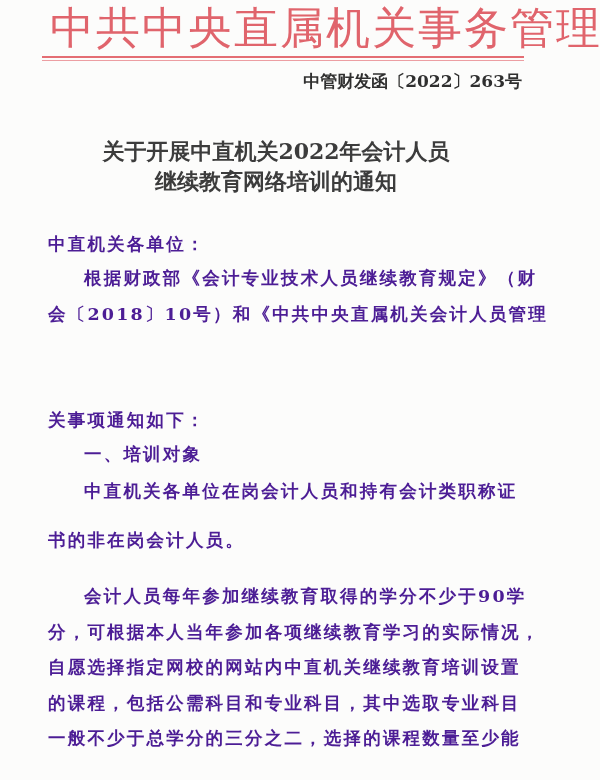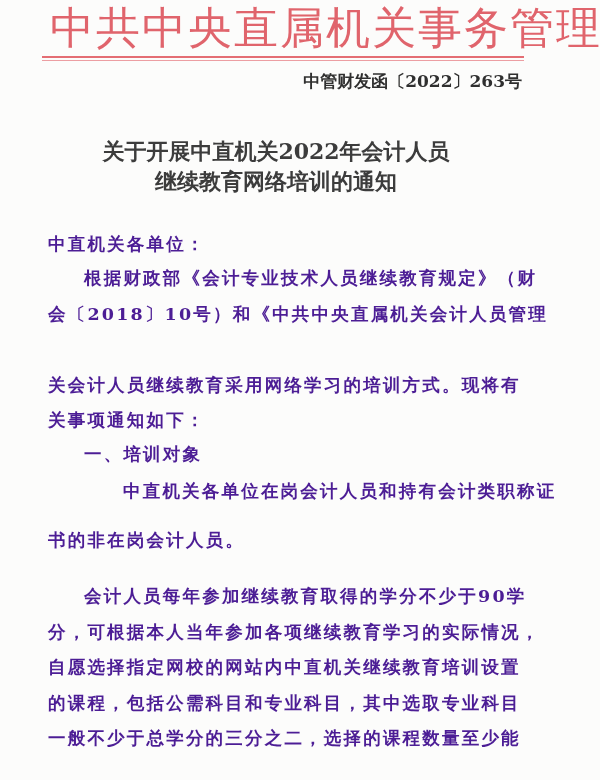--- a/index.html
+++ b/index.html
@@ -88,25 +88,24 @@
 
   <div class="doc-number">中管财发函〔2022〕263号</div>
 
   <div class="doc-title line1">关于开展中直机关2022年会计人员</div>
   <div class="doc-title line2">继续教育网络培训的通知</div>
 
   <div class="para" style="top:230px;">中直机关各单位：</div>
 
   <div class="para indent" style="top:264px;">根据财政部《会计专业技术人员继续教育规定》（财</div>
   <div class="para" style="top:300px;">会〔2018〕10号）和《中共中央直属机关会计人员管理</div>
-  <div class="para" style="top:371px;">关会计人员继续教育采用网络学习的培训方式。现将有</div>
   <div class="para" style="top:406px;">关事项通知如下：</div>
 
   <div class="para indent" style="top:440px;">一、培训对象</div>
-  <div class="para indent" style="top:477px;margin-left:39px;">中直机关各单位在岗会计人员和持有会计类职称证</div>
+  <div class="para indent" style="top:477px;">中直机关各单位在岗会计人员和持有会计类职称证</div>
   <div class="para" style="top:526px;">书的非在岗会计人员。</div>
 
   <div class="para indent" style="top:582px;">会计人员每年参加继续教育取得的学分不少于90学</div>
   <div class="para" style="top:618px;">分，可根据本人当年参加各项继续教育学习的实际情况，</div>
   <div class="para" style="top:653px;">自愿选择指定网校的网站内中直机关继续教育培训设置</div>
   <div class="para" style="top:689px;">的课程，包括公需科目和专业科目，其中选取专业科目</div>
   <div class="para" style="top:724px;">一般不少于总学分的三分之二，选择的课程数量至少能</div>
 
 </div>
 

